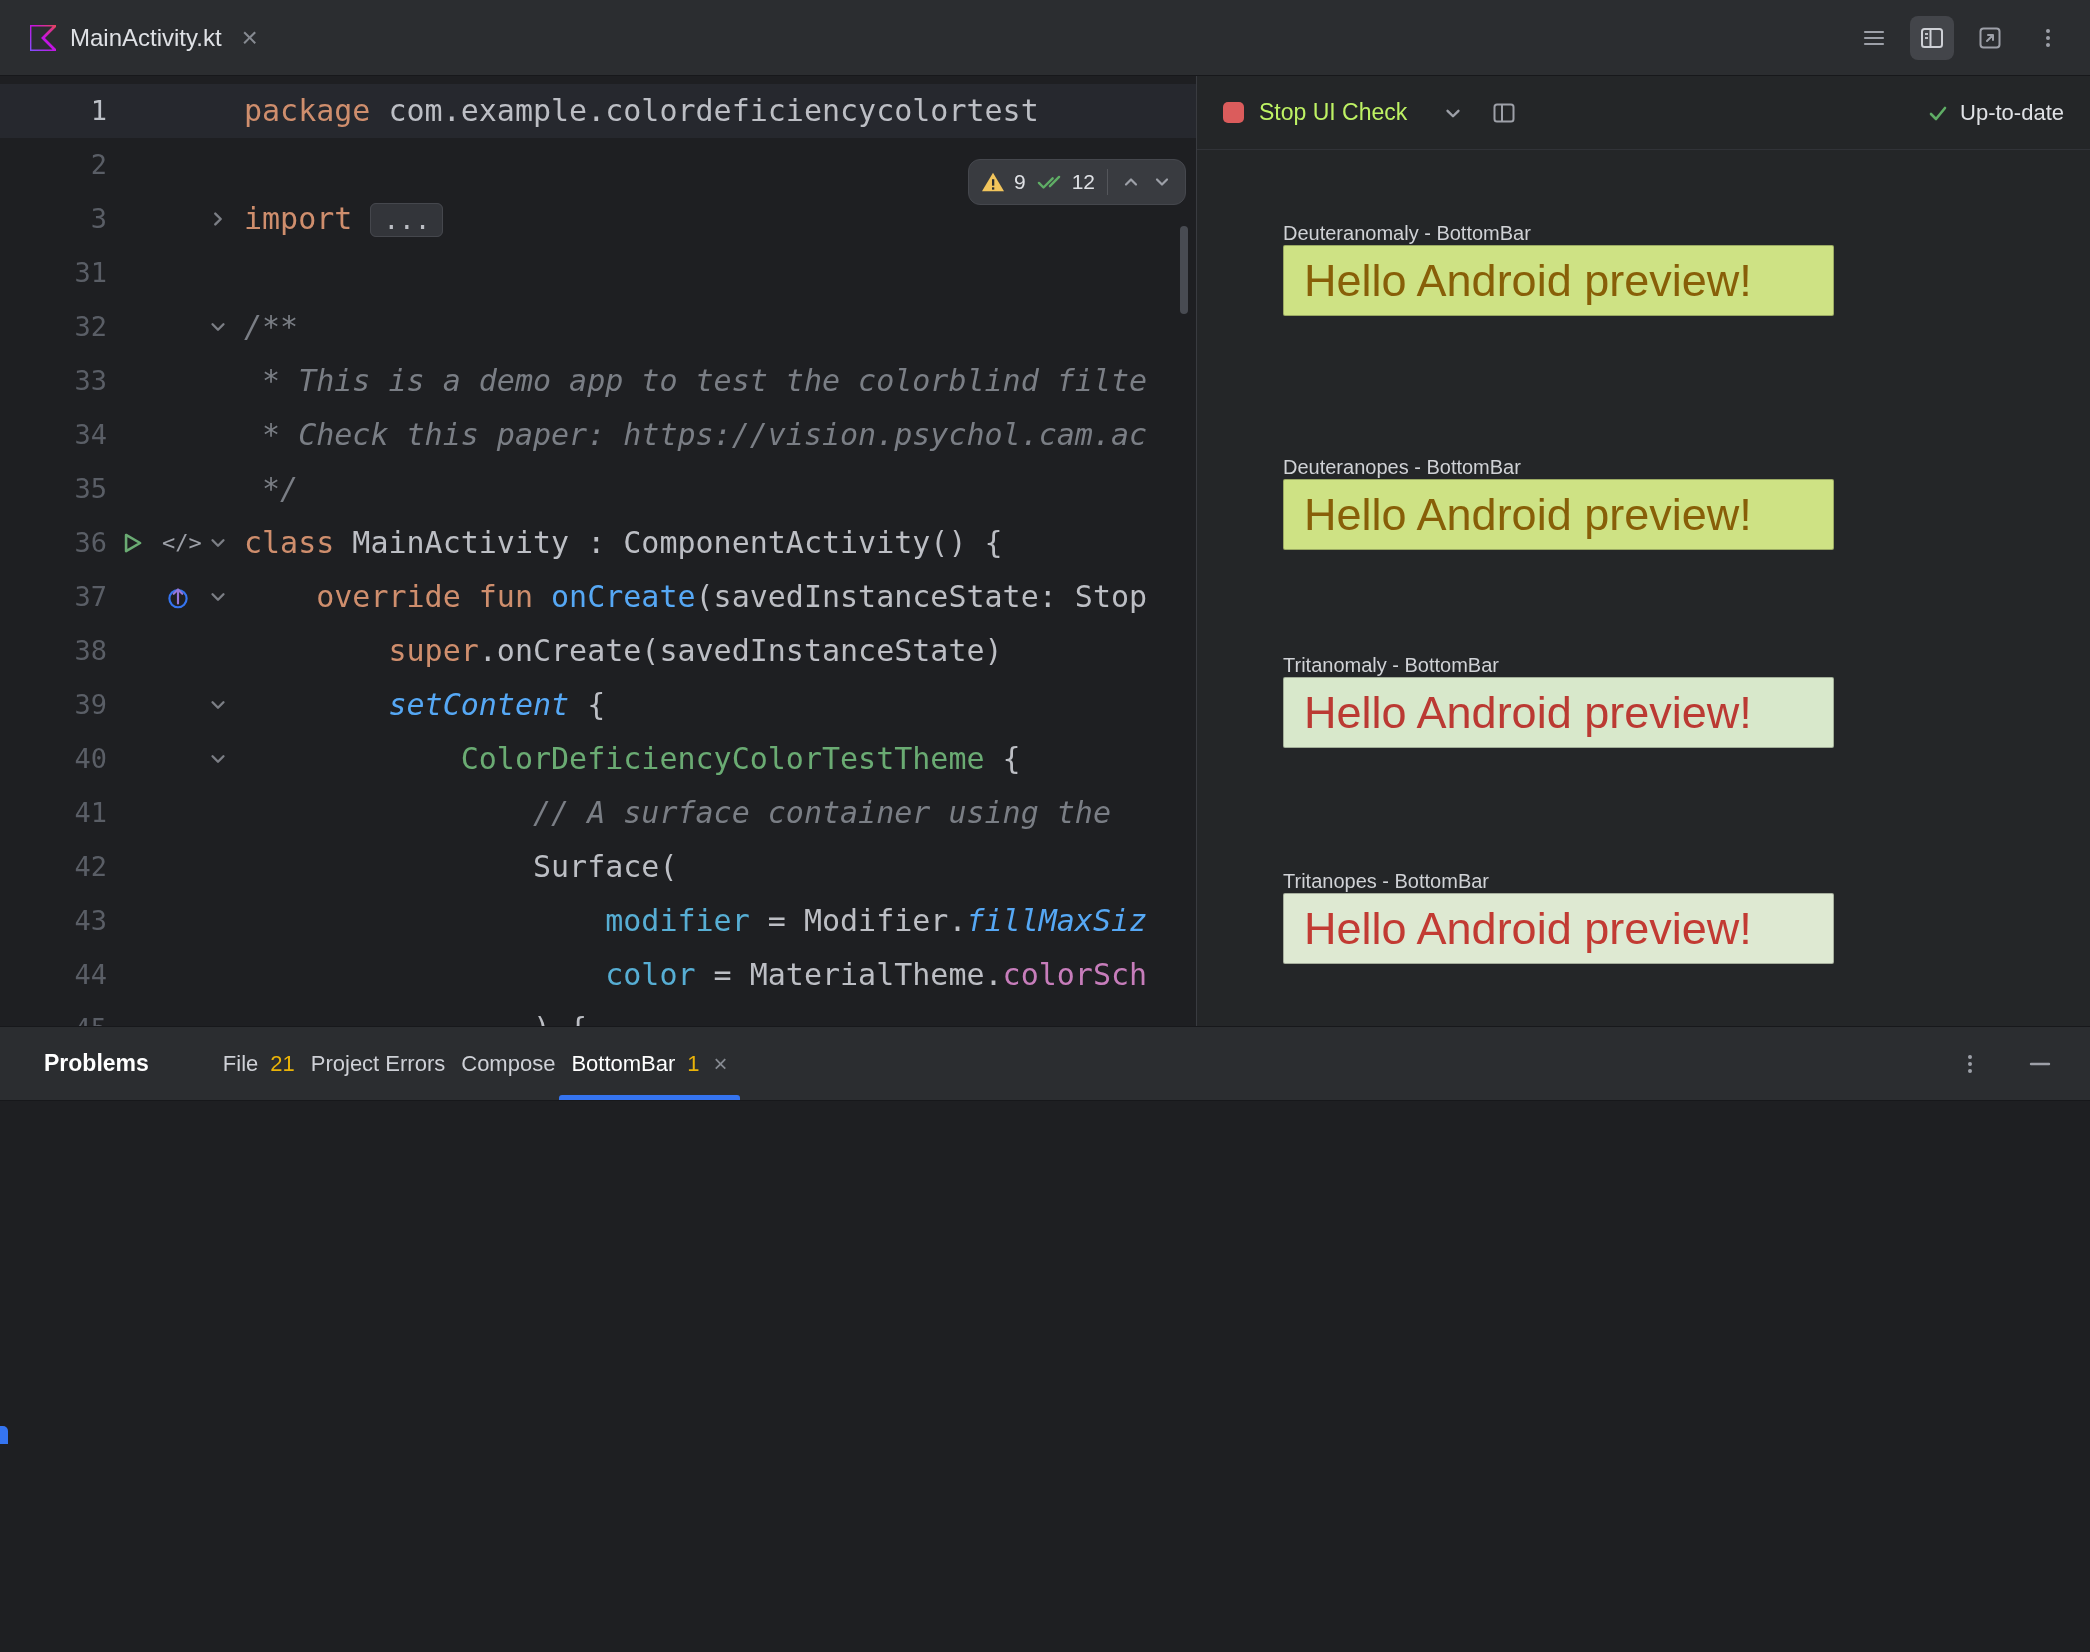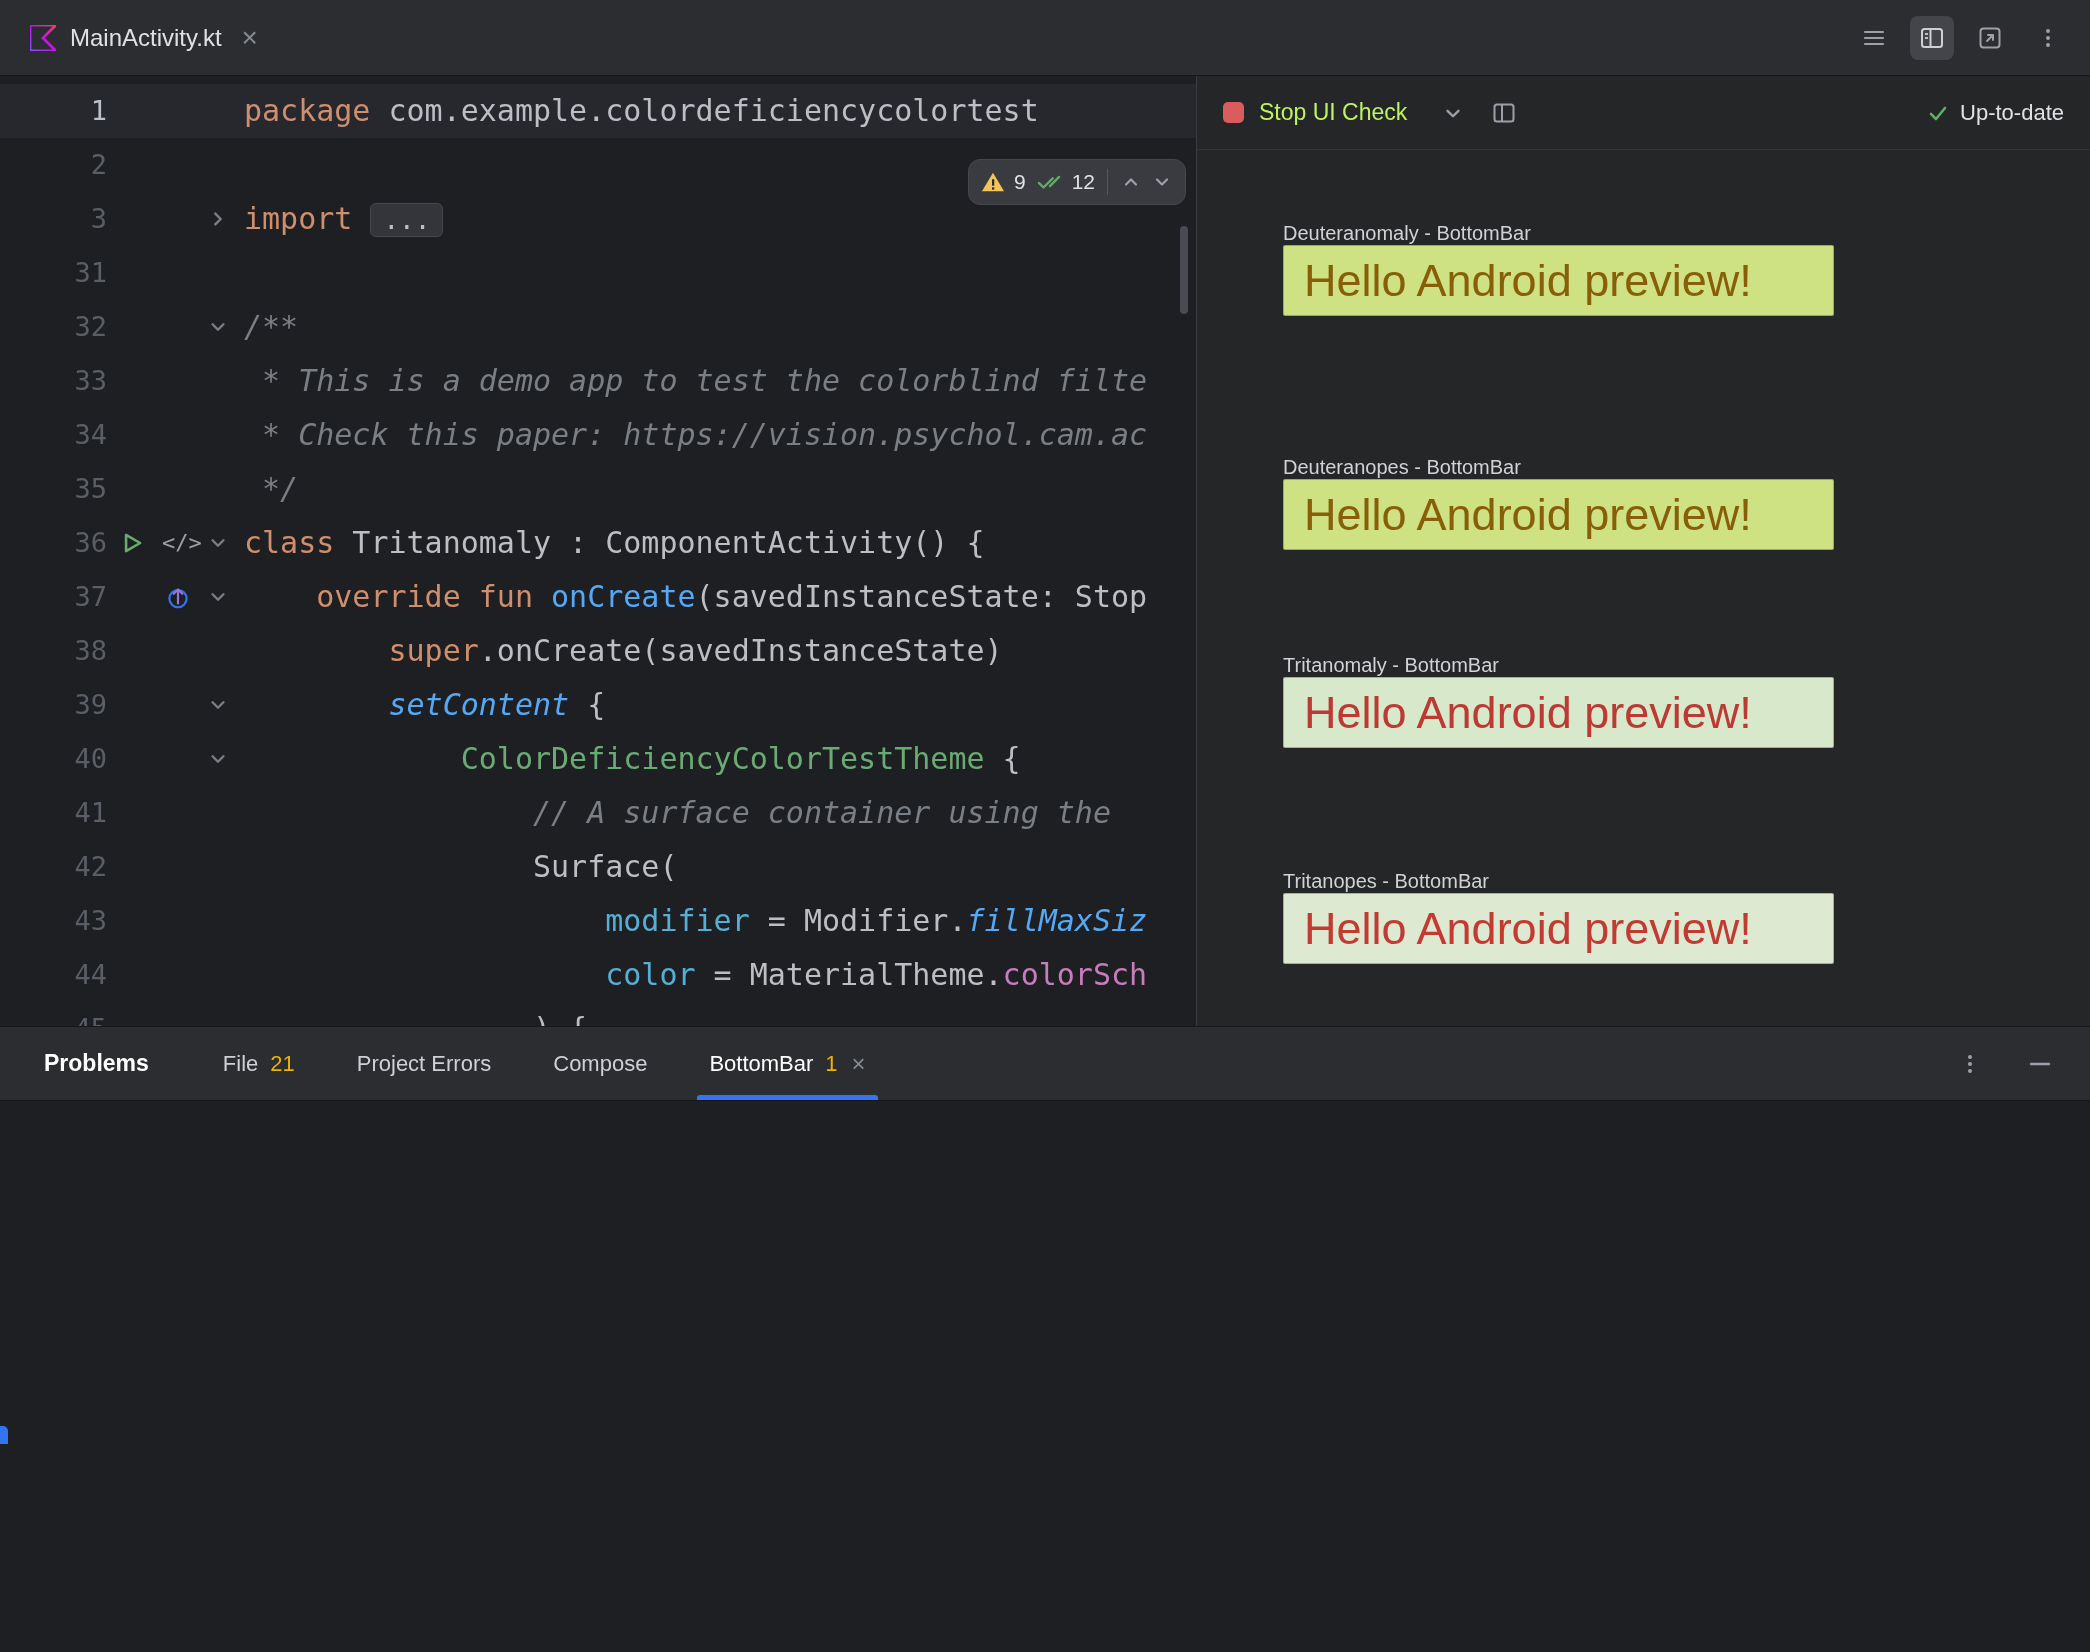--- a/index.html
+++ b/index.html
@@ -54,21 +54,21 @@
   #preview-status span { font-size:22px; color:#dfe1e5; }
   .pv-item { position:absolute; left:86px; width:560px; }
   .pv-label { font-size:20px; color:#d0d2d6; line-height:24px; }
   .pv-box { margin-top:0; width:551px; height:71px; border:1px solid rgba(0,0,0,.25); border-radius:2px;
             font-size:45px; line-height:69px; padding-left:20px; white-space:nowrap; overflow:hidden; }
 
   
   #bottom-tabrow { position:absolute; left:0; top:1026px; width:2090px; height:75px; background:#2b2d30;
      border-top:1px solid #17181b; border-bottom:1px solid #17181b; display:flex; align-items:center; padding-left:44px; }
   #bottom-title { font-size:23px; font-weight:bold; color:#ffffff; margin-right:66px; }
-  #bottom-tabs { display:flex; height:100%; gap:46px; }
+  #bottom-tabs { display:flex; height:100%; }
   .btab { position:relative; height:100%; display:flex; align-items:center; gap:12px; padding:0 8px; font-size:22px; color:#ced0d6; cursor:pointer; }
   .btab .count { color:#eab308; }
   .btab .tclose { color:#868a91; font-size:24px; margin-left:2px; }
   .btab.selected { color:#ffffff; }
   .btab.selected::after { content:""; position:absolute; left:-4px; right:-4px; bottom:0; height:5px; background:#3574f0; border-radius:3px 3px 0 0; }
   #tabrow-actions { margin-left:auto; display:flex; gap:26px; padding-right:28px; }
 
   #bottom-content { position:absolute; left:0; top:1101px; width:2090px; height:551px; background:#1e1f22; }
 
   #stripe-pill { position:absolute; left:0; top:1426px; width:8px; height:46px; background:#3574f0; border-radius:0 5px 5px 0; }
@@ -142,21 +142,21 @@
         <div class="code-line"><span class="ln">32</span><span class="gicon" style="left: 206px;"><svg width="24" height="24" viewBox="0 0 22 22">
               <path d="M6 8.5 L11 13.5 L16 8.5" stroke="#7b7e85" stroke-width="2.2" fill="none" stroke-linecap="round" stroke-linejoin="round"></path>
             </svg></span><span class="code-text"><span class="tk-cmt">/**</span></span></div>
         <div class="code-line"><span class="ln">33</span><span class="code-text"><span class="tk-cmt"> * This is a demo app to test the colorblind filte</span></span></div>
         <div class="code-line"><span class="ln">34</span><span class="code-text"><span class="tk-cmt"> * Check this paper: https://vision.psychol.cam.ac</span></span></div>
         <div class="code-line"><span class="ln">35</span><span class="code-text"><span class="tk-cmt"> */</span></span></div>
         <div class="code-line"><span class="ln">36</span><span class="gicon" style="left: 118px;"><svg width="28" height="28" viewBox="0 0 26 26">
               <path d="M7.5 5.5 L20.5 13 L7.5 20.5 Z" fill="none" stroke="#6aab73" stroke-width="2.4" stroke-linejoin="round"></path>
             </svg></span><span class="gicon" style="left: 162px;"><span class="code-tag-glyph">&lt;/&gt;</span></span><span class="gicon" style="left: 206px;"><svg width="24" height="24" viewBox="0 0 22 22">
               <path d="M6 8.5 L11 13.5 L16 8.5" stroke="#7b7e85" stroke-width="2.2" fill="none" stroke-linecap="round" stroke-linejoin="round"></path>
-            </svg></span><span class="code-text"><span class="tk-kw">class</span><span class="tk-txt"> Tritanomaly : ComponentActivity() {</span></span></div>
+            </svg></span><span class="code-text"><span class="tk-kw">class</span><span class="tk-txt"> MainActivity : ComponentActivity() {</span></span></div>
         <div class="code-line"><span class="ln">37</span><span class="gicon" style="left: 164px;"><svg width="28" height="28" viewBox="0 0 26 26">
               <circle cx="13" cy="14.5" r="8" fill="none" stroke="#3574f0" stroke-width="2"></circle>
               <path d="M13 19 V6.5 M9 10 L13 6 L17 10" stroke="#9576d9" stroke-width="2" fill="none" stroke-linecap="round" stroke-linejoin="round"></path>
             </svg></span><span class="gicon" style="left: 206px;"><svg width="24" height="24" viewBox="0 0 22 22">
               <path d="M6 8.5 L11 13.5 L16 8.5" stroke="#7b7e85" stroke-width="2.2" fill="none" stroke-linecap="round" stroke-linejoin="round"></path>
             </svg></span><span class="code-text"><span class="tk-txt">    </span><span class="tk-kw">override</span><span class="tk-txt"> </span><span class="tk-kw">fun</span><span class="tk-txt"> </span><span class="tk-fn">onCreate</span><span class="tk-txt">(savedInstanceState: Stop</span></span></div>
         <div class="code-line"><span class="ln">38</span><span class="code-text"><span class="tk-txt">        </span><span class="tk-kw">super</span><span class="tk-txt">.onCreate(savedInstanceState)</span></span></div>
         <div class="code-line"><span class="ln">39</span><span class="gicon" style="left: 206px;"><svg width="24" height="24" viewBox="0 0 22 22">
               <path d="M6 8.5 L11 13.5 L16 8.5" stroke="#7b7e85" stroke-width="2.2" fill="none" stroke-linecap="round" stroke-linejoin="round"></path>
             </svg></span><span class="code-text"><span class="tk-txt">        </span><span class="tk-fni">setContent</span><span class="tk-txt"> {</span></span></div>

